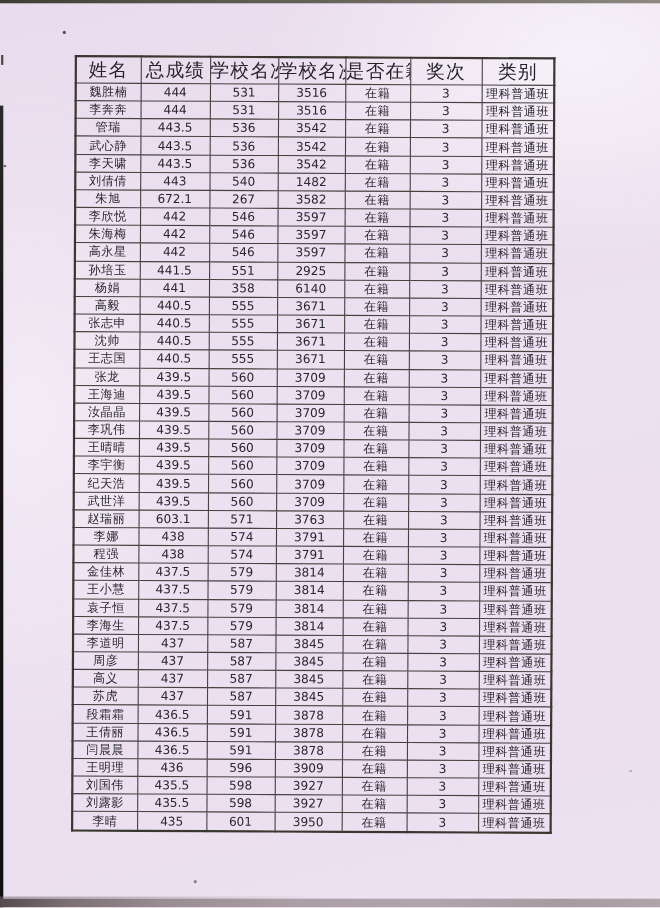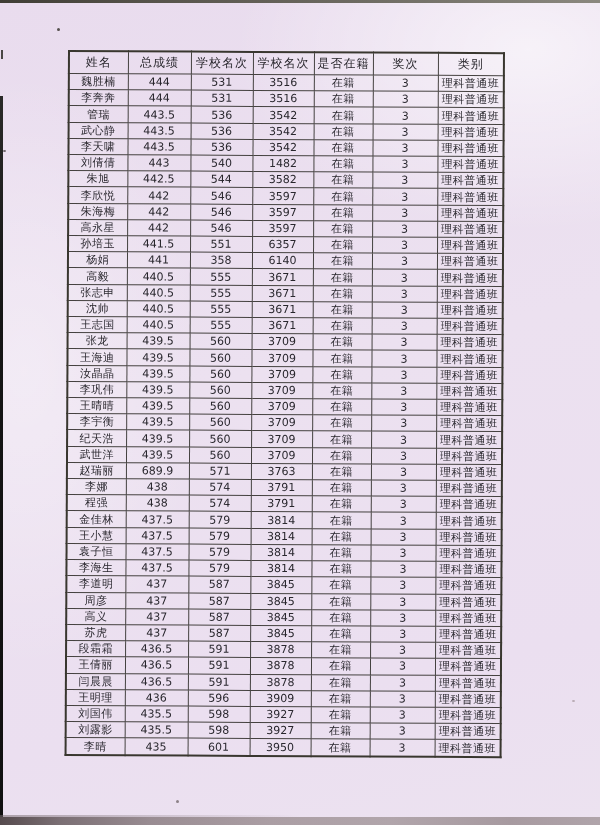--- a/index.html
+++ b/index.html
@@ -59,21 +59,21 @@
     padding: 0;
     text-align: center;
     vertical-align: middle;
     font-weight: normal;
     white-space: nowrap;
     overflow: hidden;
   }
   table.score-table { border: 2px solid #39372f; }
   table.score-table th {
     height: 21px;
-    font-size: 12px;
+    font-size: 17px;
     letter-spacing: 1px;
     color: #26242a;
   }
   table.score-table td { height: 15px; }
   td.c-name, td.c-enroll, td.c-cat { letter-spacing: 0.5px; }
   table.score-table tr:nth-child(even) td { color: #2b2930; }
 </style>
 </head>
 <body>
 
@@ -157,22 +157,22 @@
           <td class="c-name">刘倩倩</td>
           <td class="c-score">443</td>
           <td class="c-srank">540</td>
           <td class="c-crank">1482</td>
           <td class="c-enroll">在籍</td>
           <td class="c-award">3</td>
           <td class="c-cat">理科普通班</td>
         </tr>
         <tr>
           <td class="c-name">朱旭</td>
-          <td class="c-score">442.5</td>
-          <td class="c-srank">544</td>
+          <td class="c-score">672.1</td>
+          <td class="c-srank">267</td>
           <td class="c-crank">3582</td>
           <td class="c-enroll">在籍</td>
           <td class="c-award">3</td>
           <td class="c-cat">理科普通班</td>
         </tr>
         <tr>
           <td class="c-name">李欣悦</td>
           <td class="c-score">442</td>
           <td class="c-srank">546</td>
           <td class="c-crank">3597</td>
@@ -195,21 +195,21 @@
           <td class="c-srank">546</td>
           <td class="c-crank">3597</td>
           <td class="c-enroll">在籍</td>
           <td class="c-award">3</td>
           <td class="c-cat">理科普通班</td>
         </tr>
         <tr>
           <td class="c-name">孙培玉</td>
           <td class="c-score">441.5</td>
           <td class="c-srank">551</td>
-          <td class="c-crank">6357</td>
+          <td class="c-crank">2925</td>
           <td class="c-enroll">在籍</td>
           <td class="c-award">3</td>
           <td class="c-cat">理科普通班</td>
         </tr>
         <tr>
           <td class="c-name">杨娟</td>
           <td class="c-score">441</td>
           <td class="c-srank">358</td>
           <td class="c-crank">6140</td>
           <td class="c-enroll">在籍</td>
@@ -319,21 +319,21 @@
           <td class="c-name">武世洋</td>
           <td class="c-score">439.5</td>
           <td class="c-srank">560</td>
           <td class="c-crank">3709</td>
           <td class="c-enroll">在籍</td>
           <td class="c-award">3</td>
           <td class="c-cat">理科普通班</td>
         </tr>
         <tr>
           <td class="c-name">赵瑞丽</td>
-          <td class="c-score">689.9</td>
+          <td class="c-score">603.1</td>
           <td class="c-srank">571</td>
           <td class="c-crank">3763</td>
           <td class="c-enroll">在籍</td>
           <td class="c-award">3</td>
           <td class="c-cat">理科普通班</td>
         </tr>
         <tr>
           <td class="c-name">李娜</td>
           <td class="c-score">438</td>
           <td class="c-srank">574</td>

